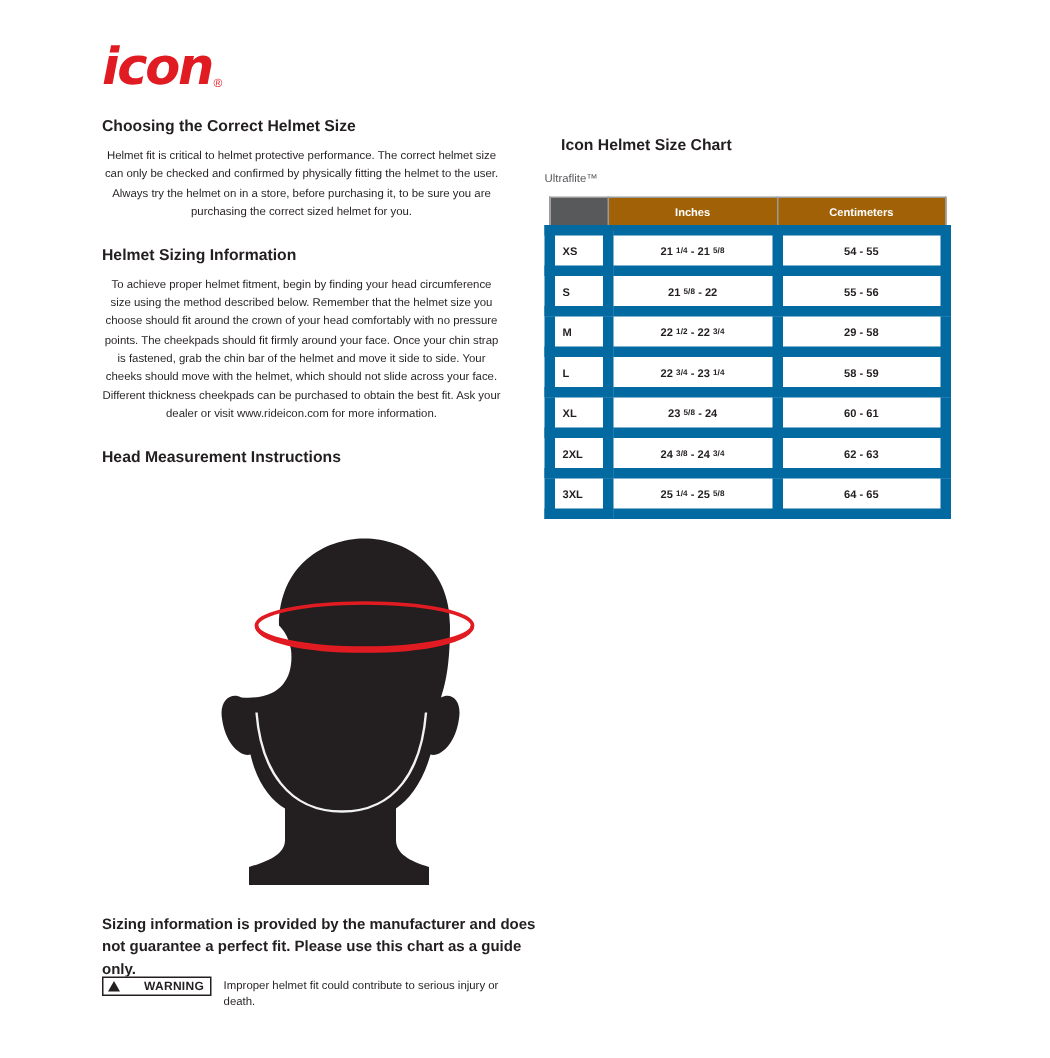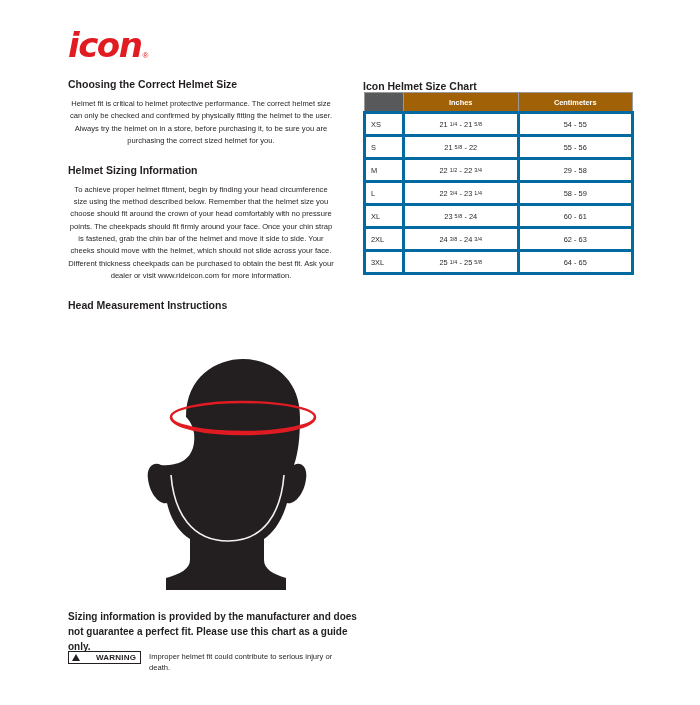--- a/index.html
+++ b/index.html
@@ -72,21 +72,21 @@
   
   .right-col {
     position: absolute;
     left: 363px;
     top: 80px;
     width: 271px;
   }
   h2.chart-title {
     font-size: 10.5px;
     font-weight: bold;
-    margin: 0;
+    margin: 11px;
     color: #231f20;
   }
   .chart-sub {
     font-size: 7.6px;
     color: #58595b;
     margin: 1px 0 8px 0;
   }
   table.size-chart {
     border-collapse: collapse;
     width: 271px;
@@ -103,23 +103,24 @@
   }
   table.size-chart th.blank-head {
     background: #58595b;
     width: 38px;
     border-right: 1px solid #9a9a9a;
   }
   table.size-chart td {
     font-size: 7.4px;
     padding: 4px 0 4px 0;
     text-align: center;
-    border: 3px solid #0369a1;
+    border: 7px solid #0369a1;
     color: #231f20;
     height: 12px;
+    font-weight: bold;
   }
   table.size-chart td.size-label {
     text-align: left;
     padding-left: 5px;
     width: 38px;
   }
   sup.frac {
     font-size: 5.4px;
     vertical-align: 0.22em;
     letter-spacing: 0.1px;
@@ -199,20 +200,21 @@
     <p class="body-text">Helmet fit is critical to helmet protective performance. The correct helmet size can only be checked and confirmed by physically fitting the helmet to the user. Always try the helmet on in a store, before purchasing it, to be sure you are purchasing the correct sized helmet for you.</p>
 
     <h2 class="section-title">Helmet Sizing Information</h2>
     <p class="body-text">To achieve proper helmet fitment, begin by finding your head circumference size using the method described below. Remember that the helmet size you choose should fit around the crown of your head comfortably with no pressure points. The cheekpads should fit firmly around your face. Once your chin strap is fastened, grab the chin bar of the helmet and move it side to side. Your cheeks should move with the helmet, which should not slide across your face. Different thickness cheekpads can be purchased to obtain the best fit. Ask your dealer or visit www.rideicon.com for more information.</p>
 
     <h2 class="section-title">Head Measurement Instructions</h2>
   </div>
 
   <div class="right-col">
     <h2 class="chart-title">Icon Helmet Size Chart</h2>
+    <div class="chart-sub">Ultraflite™</div>
 
     <table class="size-chart">
       <thead>
         <tr>
           <th class="blank-head"></th>
           <th>Inches</th>
           <th>Centimeters</th>
         </tr>
       </thead>
       <tbody id="chart-body">

